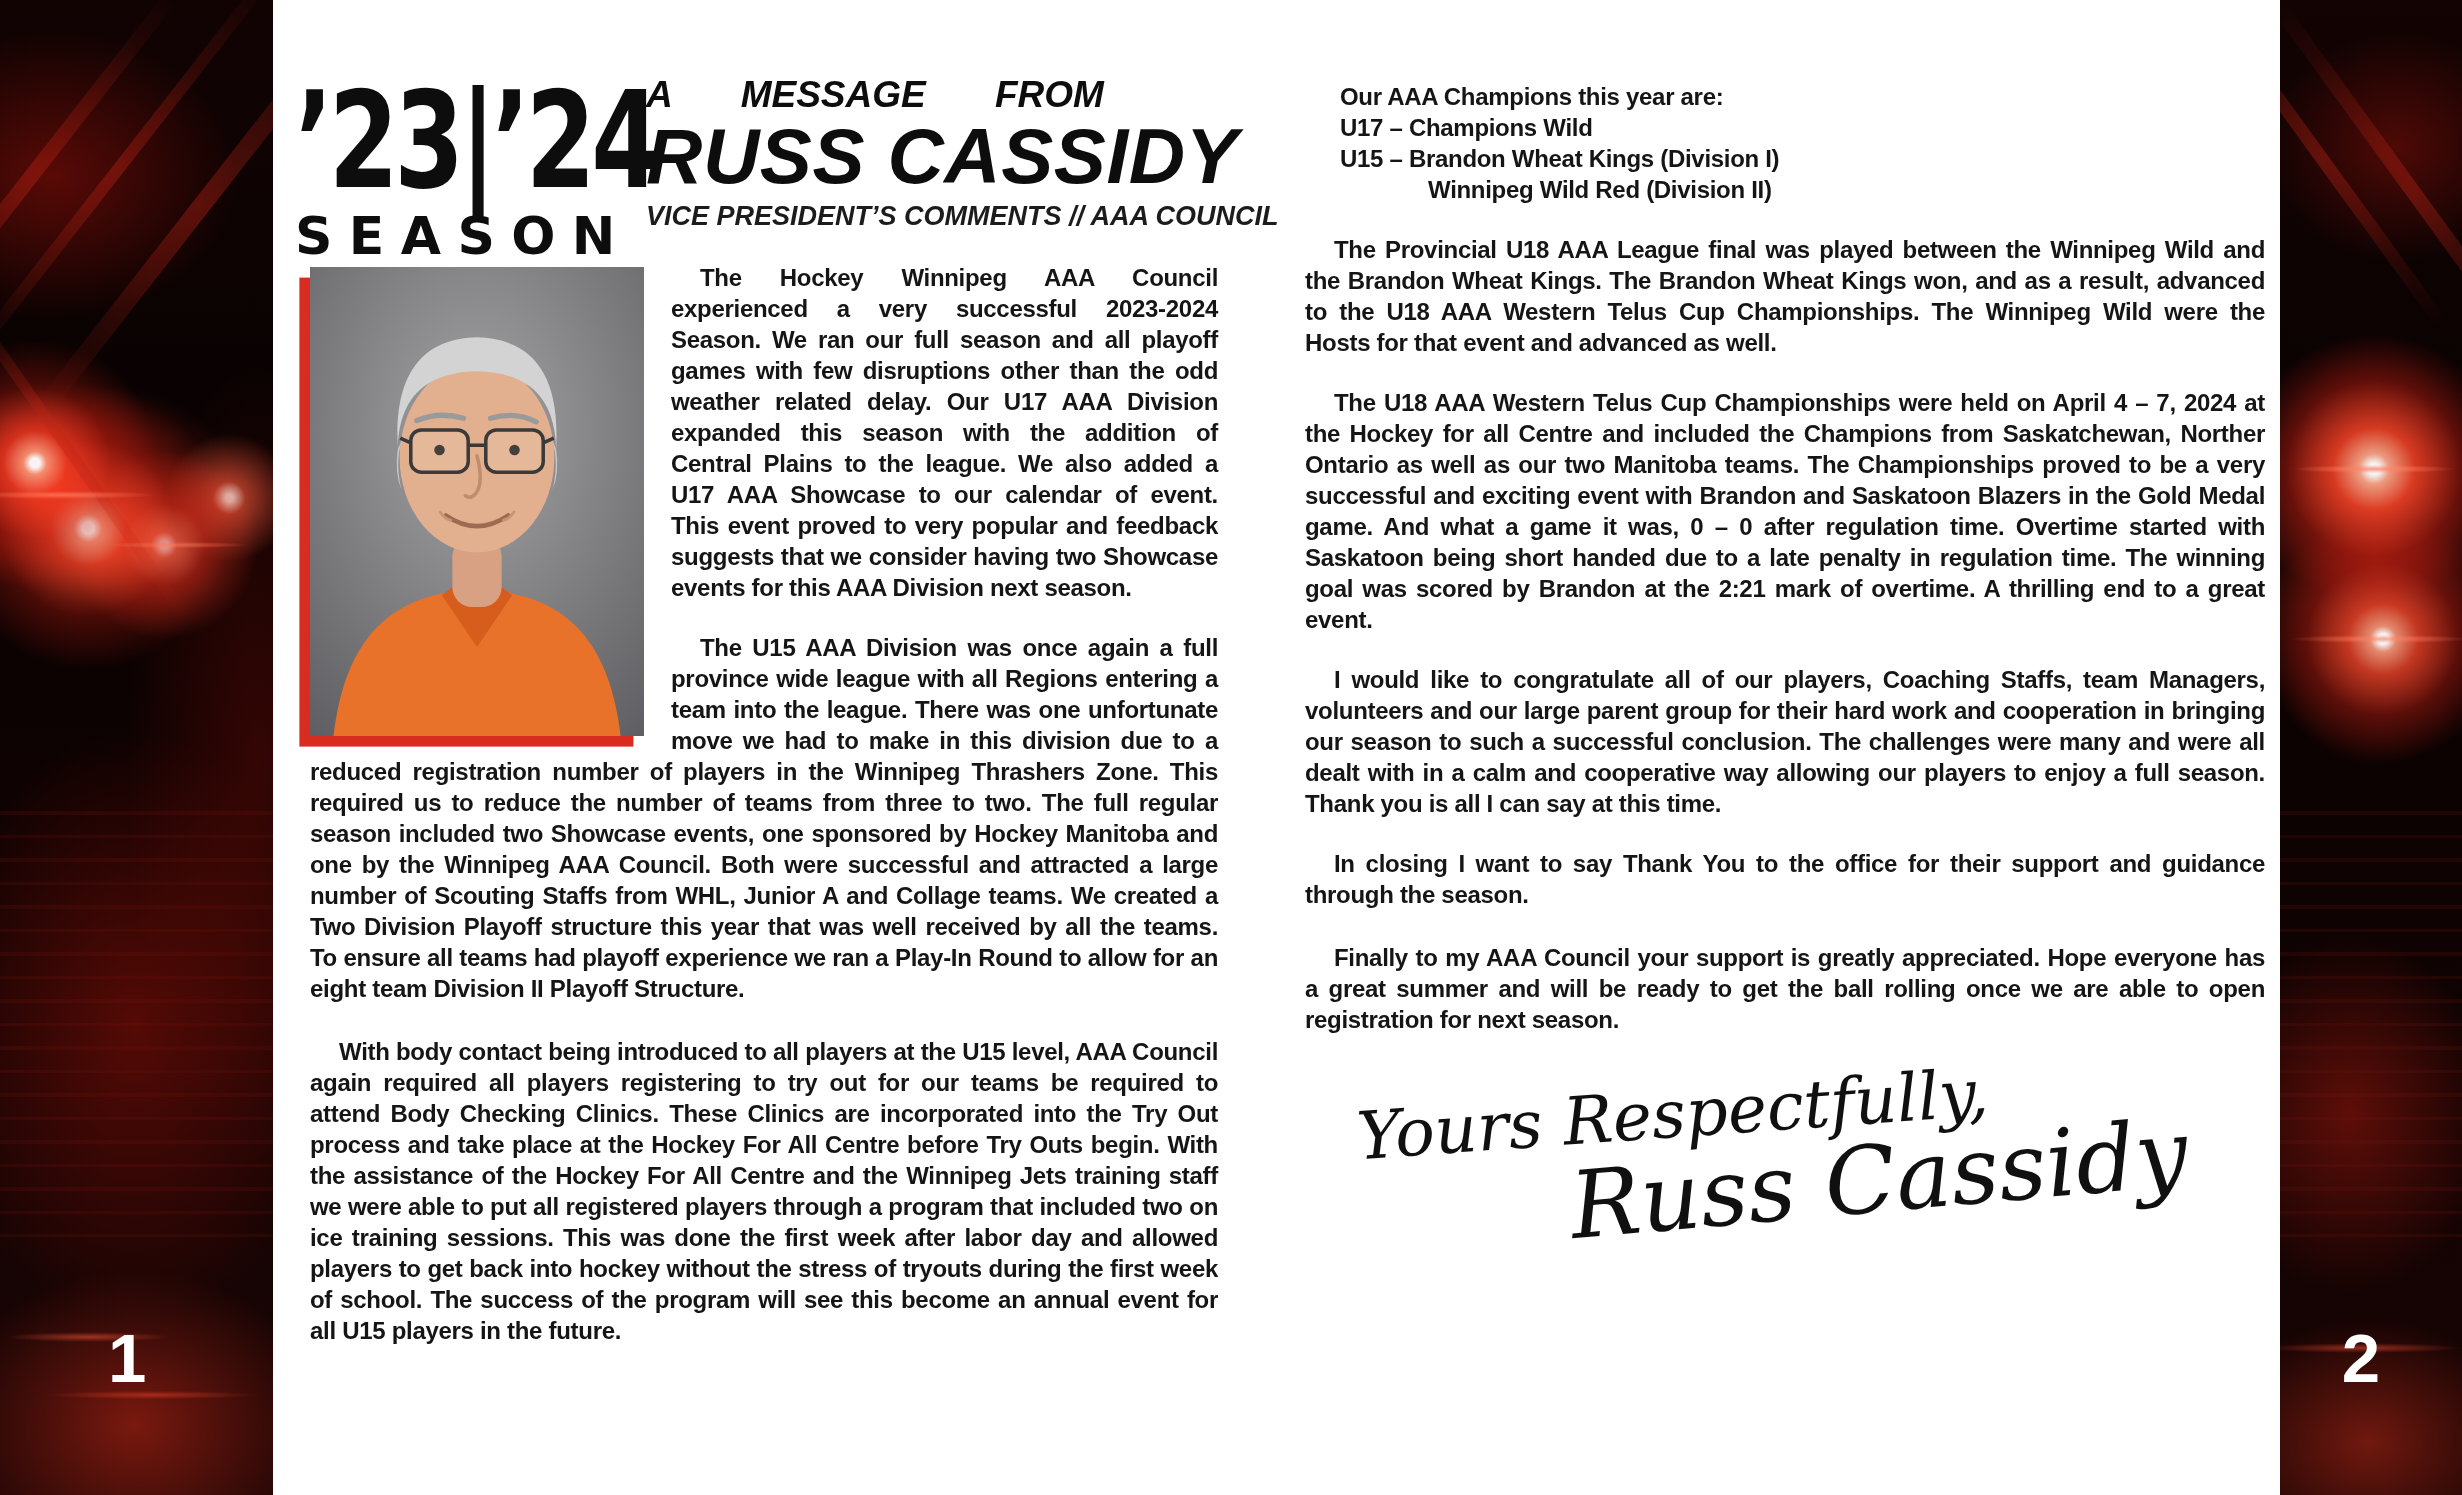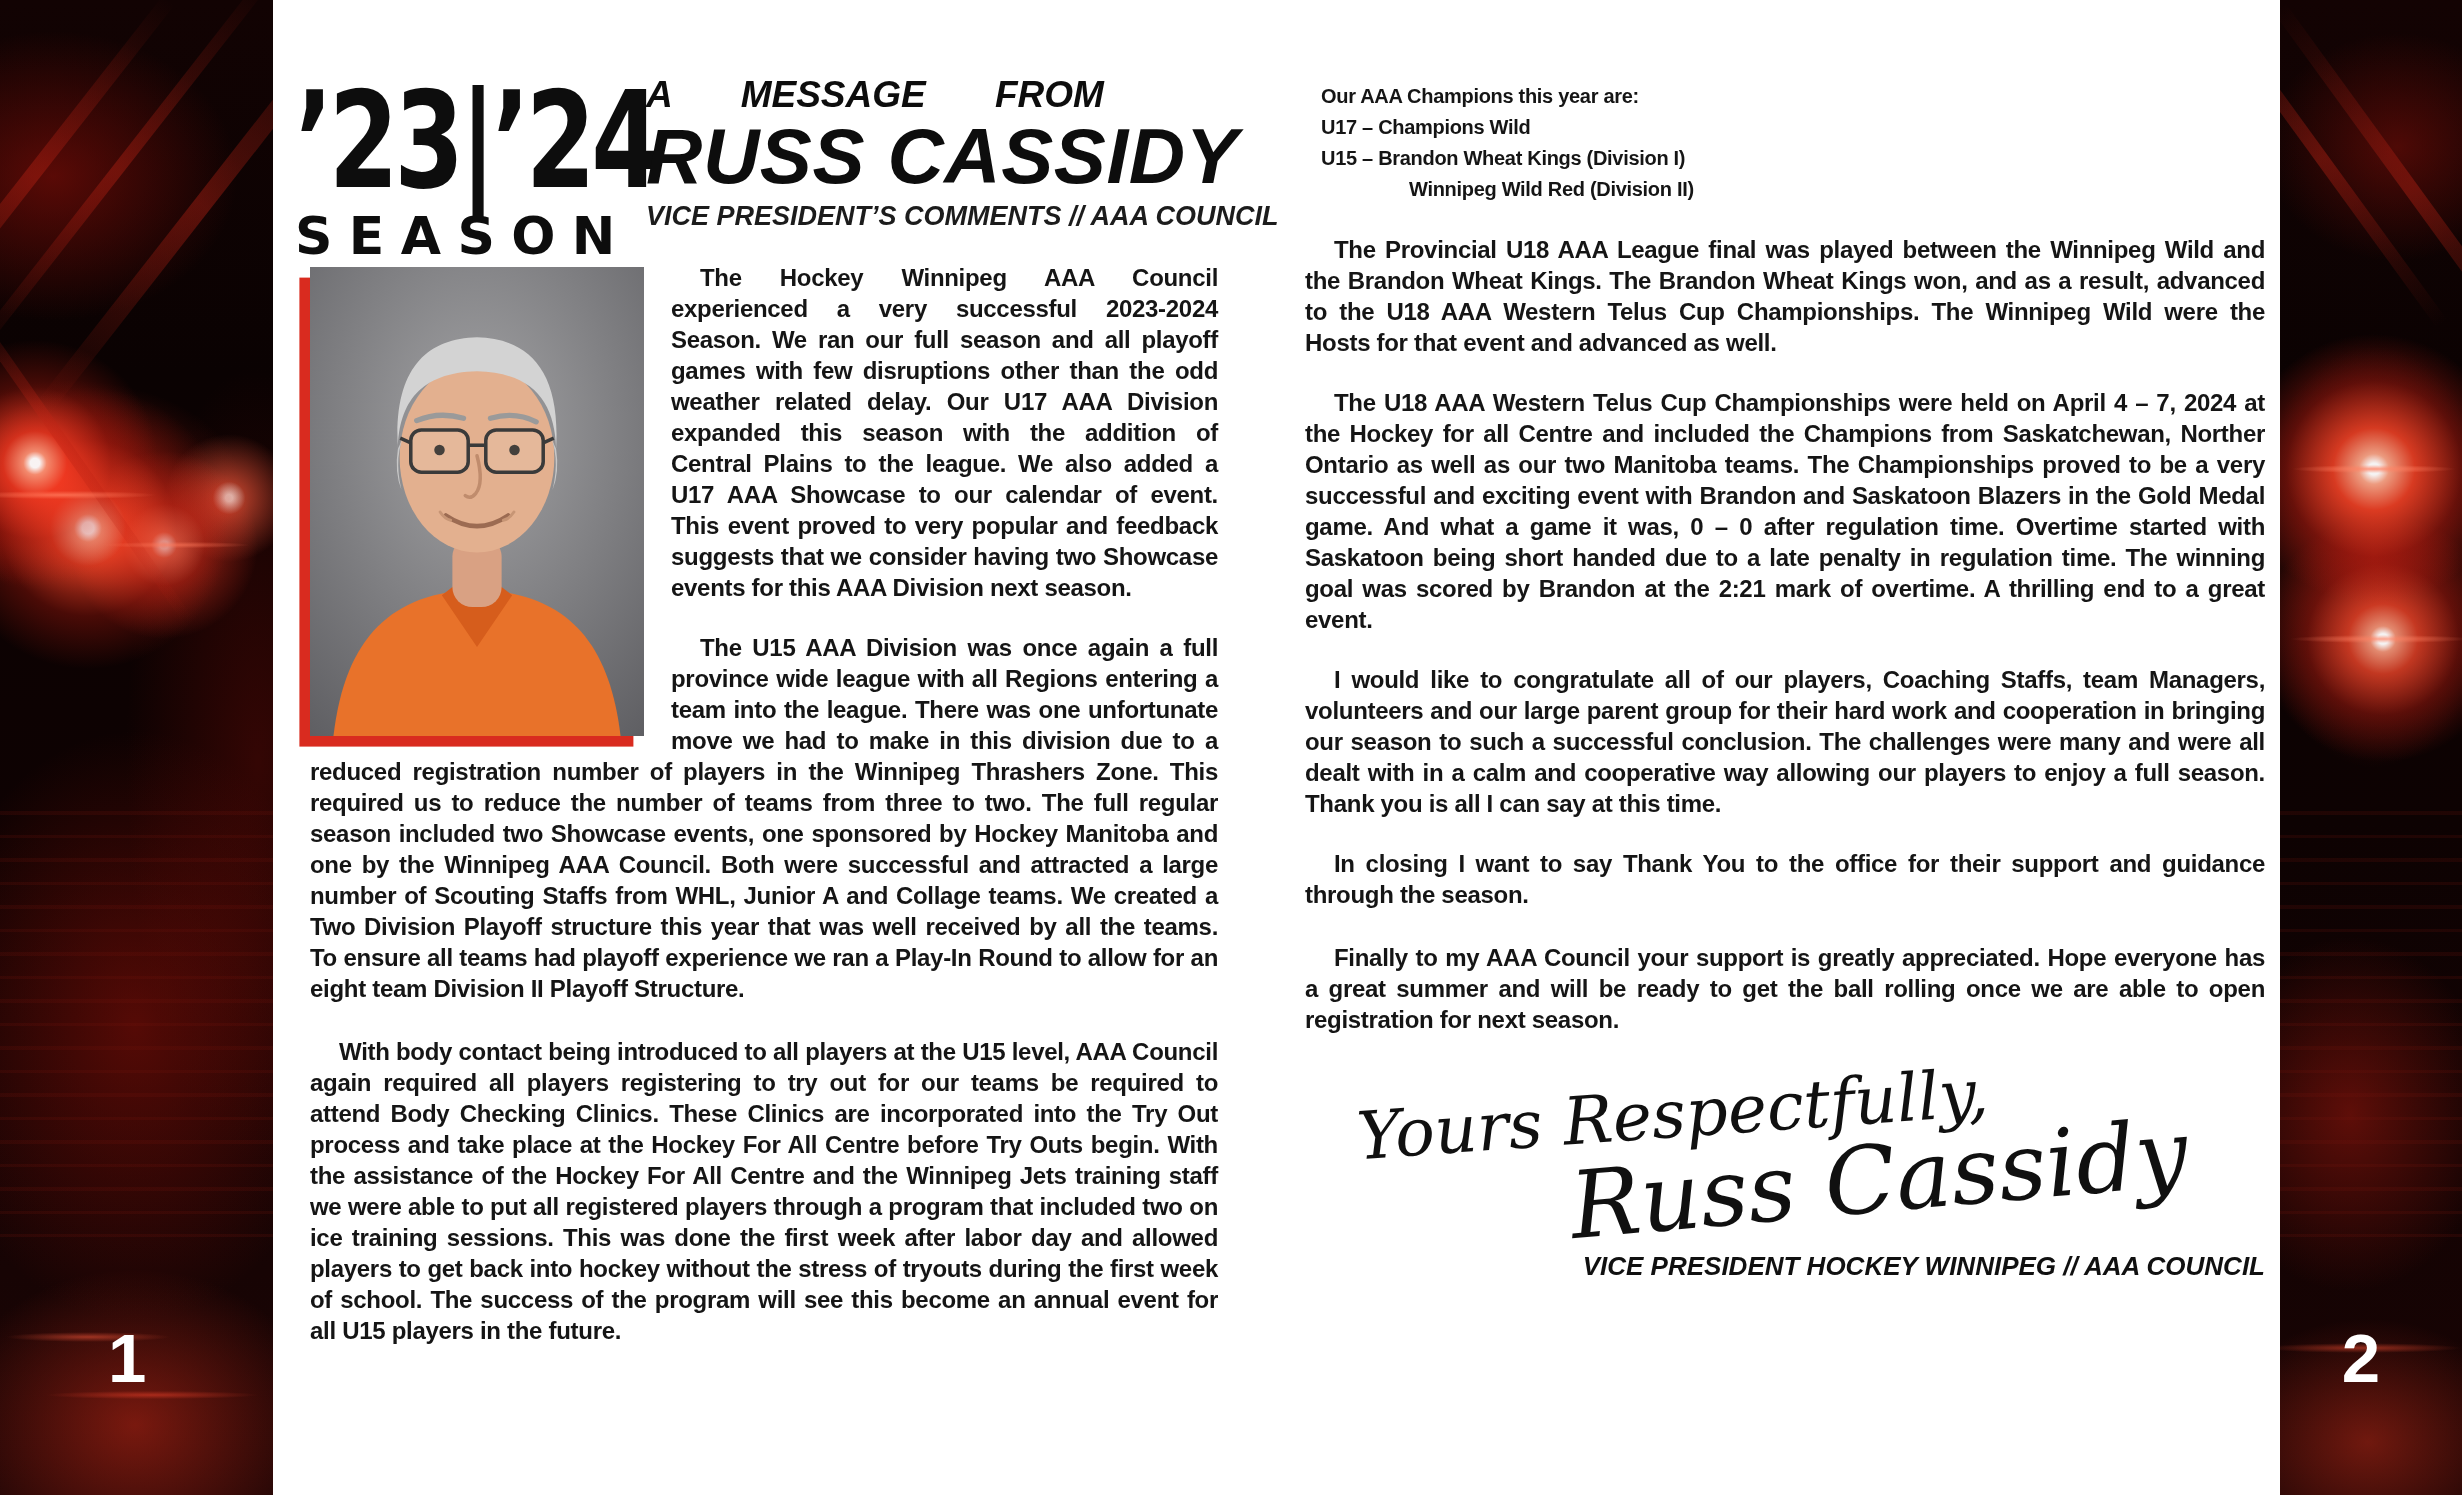--- a/index.html
+++ b/index.html
@@ -94,21 +94,21 @@
   }
   .body-text.indent{text-indent:29px;}
   .body-text:last-of-type{margin-bottom:0;margin-top:32px;}
 
   .photo-wrap{
     float:left;width:334px;height:469px;margin:4.7px 27px 16.4px 0;
     background:#7c7c80;box-shadow:-10.6px 10.6px 0 0 #d92b1f;position:relative;
   }
   .photo-wrap svg{display:block;width:100%;height:100%;}
 
-  .champions{margin:0 0 29px 16px;font-size:20px;line-height:31px;font-weight:700;letter-spacing:-0.3px;}
+  .champions{margin:0 0 29px 35px;font-size:24px;line-height:31px;font-weight:700;letter-spacing:-0.3px;}
   .champ-sub{padding-left:88px;}
 
   
   .signature{margin-top:47px;text-align:right;color:#101010;}
   .sig-line1{
     font-family:"DejaVu Serif",serif;font-style:italic;font-size:66px;line-height:1.05;
     margin-right:276px;transform:rotate(-4deg);
   }
   .sig-line2{
     font-family:"DejaVu Serif",serif;font-style:italic;font-size:93px;line-height:1.05;
@@ -211,18 +211,17 @@
 
     <p class="body-text indent">The Provincial U18 AAA League final was played between the Winnipeg Wild and the Brandon Wheat Kings. The Brandon Wheat Kings won, and as a result, advanced to the U18 AAA Western Telus Cup Championships. The Winnipeg Wild were the Hosts for that event and advanced as well.</p>
     <p class="body-text indent">The U18 AAA Western Telus Cup Championships were held on April 4 – 7, 2024 at the Hockey for all Centre and included the Champions from Saskatchewan, Norther Ontario as well as our two Manitoba teams. The Championships proved to be a very successful and exciting event with Brandon and Saskatoon Blazers in the Gold Medal game. And what a game it was, 0 – 0 after regulation time. Overtime started with Saskatoon being short handed due to a late penalty in regulation time. The winning goal was scored by Brandon at the 2:21 mark of overtime. A thrilling end to a great event.</p>
     <p class="body-text indent">I would like to congratulate all of our players, Coaching Staffs, team Managers, volunteers and our large parent group for their hard work and cooperation in bringing our season to such a successful conclusion. The challenges were many and were all dealt with in a calm and cooperative way allowing our players to enjoy a full season. Thank you is all I can say at this time.</p>
     <p class="body-text indent">In closing I want to say Thank You to the office for their support and guidance through the season.</p>
     <p class="body-text indent">Finally to my AAA Council your support is greatly appreciated. Hope everyone has a great summer and will be ready to get the ball rolling once we are able to open registration for next season.</p>
 
     <div class="signature">
       <div class="sig-line1">Yours Respectfully,</div>
       <div class="sig-line2">Russ Cassidy</div>
-      <div class="sig-caption">VICE PRESIDENT HOCKEY WINNIPEG // AAA COUNCIL</div>
     </div>
   </section>
 
 </div>
 
 
 </body></html>

